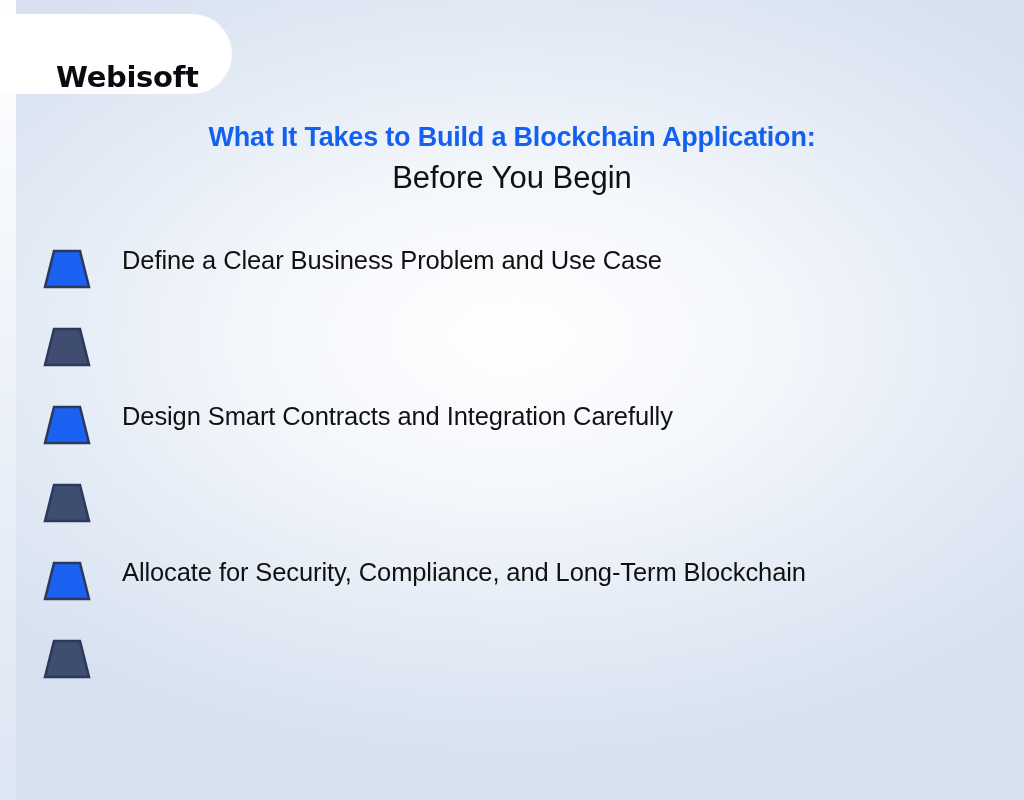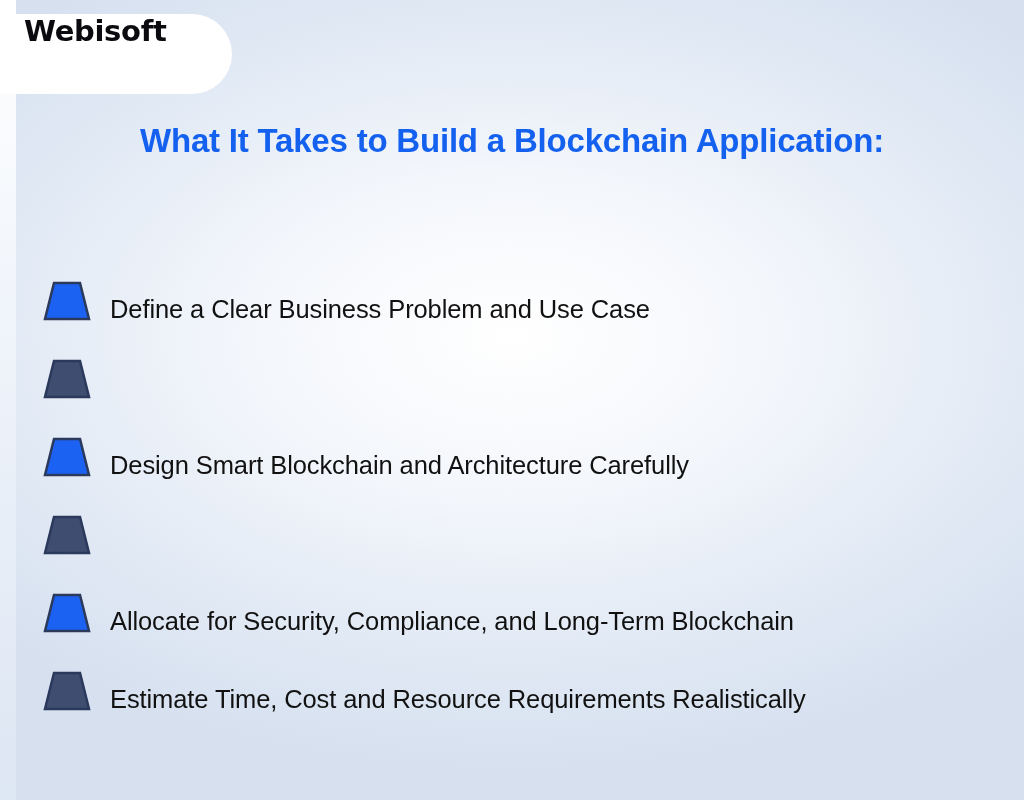--- a/index.html
+++ b/index.html
@@ -36,42 +36,42 @@
   .logo-pill {
     position: absolute;
     left: 0;
     top: 14px;
     width: 232px;
     height: 80px;
     background: #ffffff;
     border-top-right-radius: 44px;
     border-bottom-right-radius: 44px;
     display: flex;
-    align-items: flex-start;
-    padding-left: 24px;
+    align-items: flex-end;
+    padding-left: 56px;
     box-sizing: border-box;
   }
   .logo-text {
     font-size: 29px;
     font-weight: bold;
     color: #0b0b0f;
     letter-spacing: -0.3px;
     font-family: "DejaVu Sans", sans-serif;
   }
 
   
   .title-wrap {
     position: absolute;
     left: 0;
     top: 122px;
     width: 1024px;
     text-align: center;
   }
   .title-line1 {
-    font-size: 33px;
+    font-size: 27px;
     font-weight: bold;
     color: #1461f0;
     line-height: 1.18;
     letter-spacing: -0.2px;
   }
   .title-line2 {
     font-size: 31px;
     font-weight: normal;
     color: #111111;
     line-height: 1.35;
@@ -80,22 +80,23 @@
 
   
   .list {
     position: absolute;
     left: 40px;
     top: 246px;
     width: 980px;
   }
   .row {
     display: flex;
-    align-items: flex-end;
+    align-items: flex-start;
     height: 78px;
+    gap: 12px;
   }
   .icon-box {
     width: 54px;
     height: 46px;
     flex: 0 0 54px;
     margin-right: 16px;
     display: flex;
     align-items: center;
     justify-content: center;
   }
@@ -115,20 +116,21 @@
 <div class="slide">
 
   <div class="left-bar"></div>
 
   <div class="logo-pill">
     <span class="logo-text">Webisoft</span>
   </div>
 
   <div class="title-wrap">
     <div class="title-line1">What It Takes to Build a Blockchain Application:</div>
+    <div class="title-line2">Before You Begin</div>
   </div>
 
   <div class="list">
 
     <div class="row">
       <span class="icon-box">
         <svg width="52" height="44" viewBox="0 0 52 44">
           <polygon points="13,4 39,4 48,40 4,40" fill="#1c62f2" stroke="#2b3a5c" stroke-width="2.5"></polygon>
         </svg>
       </span>
@@ -142,21 +144,21 @@
         </svg>
       </span>
     </div>
 
     <div class="row">
       <span class="icon-box">
         <svg width="52" height="44" viewBox="0 0 52 44">
           <polygon points="13,4 39,4 48,40 4,40" fill="#1c62f2" stroke="#2b3a5c" stroke-width="2.5"></polygon>
         </svg>
       </span>
-      <span class="row-label">Design Smart Blockchain and Architecture Carefully</span>
+      <span class="row-label">Design Smart Contracts and Integration Carefully</span>
     </div>
 
     <div class="row">
       <span class="icon-box">
         <svg width="52" height="44" viewBox="0 0 52 44">
           <polygon points="13,4 39,4 48,40 4,40" fill="#3f4d70" stroke="#2b3a5c" stroke-width="2.5"></polygon>
         </svg>
       </span>
     </div>
 
@@ -168,17 +170,16 @@
       </span>
       <span class="row-label">Allocate for Security, Compliance, and Long-Term Blockchain</span>
     </div>
 
     <div class="row">
       <span class="icon-box">
         <svg width="52" height="44" viewBox="0 0 52 44">
           <polygon points="13,4 39,4 48,40 4,40" fill="#3f4d70" stroke="#2b3a5c" stroke-width="2.5"></polygon>
         </svg>
       </span>
-      <span class="row-label">Estimate Time, Cost and Resource Requirements Realistically</span>
     </div>
 
   </div>
 </div>
 
 </body></html>

